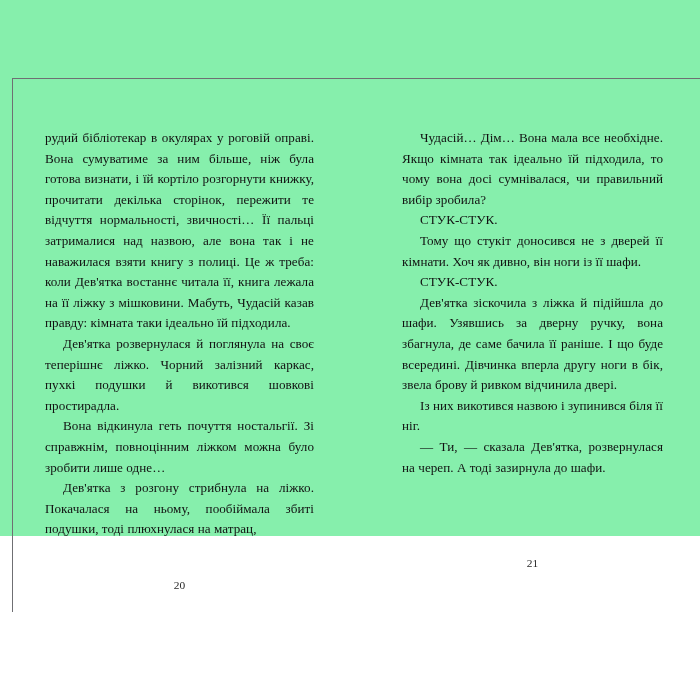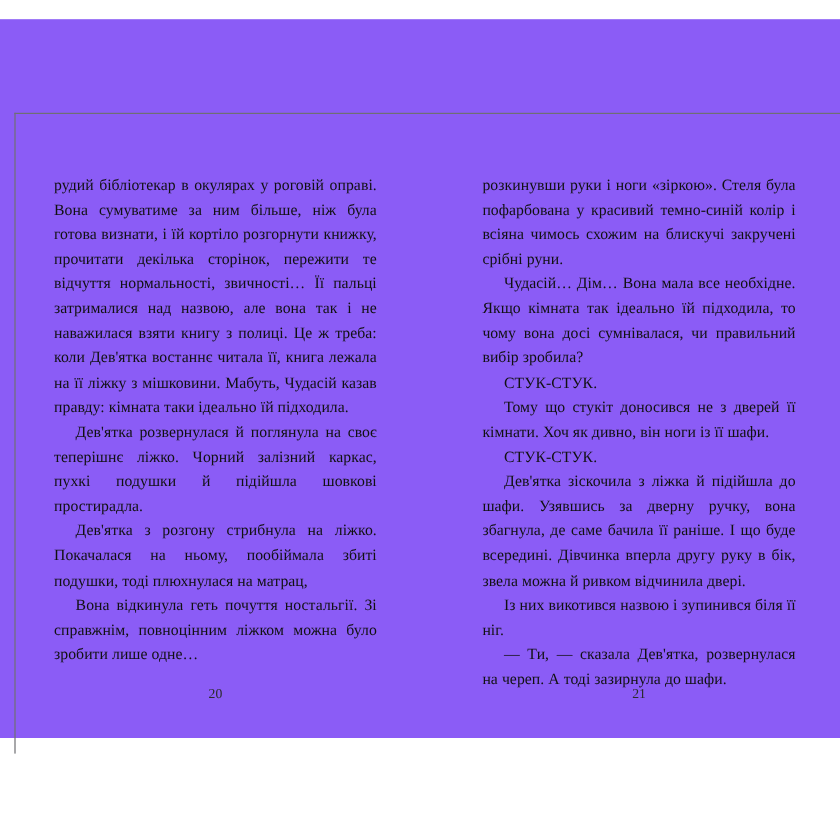--- a/index.html
+++ b/index.html
@@ -12,24 +12,24 @@
     width: 700px;
     height: 700px;
     overflow: hidden;
     font-family: "Liberation Serif", "DejaVu Serif", serif;
     color: #111111;
   }
 
   #book-spread {
     position: absolute;
     left: 0;
-    top: 16px;
+    top: 0;
     width: 700px;
-    height: 599px;
-    background: #8b5cf6;
+    height: 536px;
+    background: #86efac;
   }
 
   
   .rule-top {
     position: absolute;
     left: 12px;
     top: 78px;
     width: 688px;
     height: 1px;
     background: #6f6f73;
@@ -72,48 +72,47 @@
   }
 
   .folio {
     position: absolute;
     top: 556px;
     font-size: 11.4px;
     line-height: 14px;
     color: #2a2a2a;
     text-align: center;
   }
-  .folio-left  { left: 45px;  width: 269px; }
+  .folio-left  { left: 45px;  width: 269px; margin-top: 22px; }
   .folio-right { left: 402px; width: 261px; }
 </style>
 </head>
 <body>
 
 <div id="book-spread">
 
   <div class="rule-top"></div>
   <div class="rule-left"></div>
 
   <div class="page page-left">
     <div class="body-text">
       <p class="noindent">рудий бібліотекар в окулярах у роговій оправі. Вона сумуватиме за ним більше, ніж була готова визнати, і їй кортіло розгорнути книжку, прочитати декілька сторінок, пережити те відчуття нормальності, звичності… Її пальці затрималися над назвою, але вона так і не наважилася взяти книгу з полиці. Це ж треба: коли Дев'ятка востаннє читала її, книга лежала на її ліжку з мішковини. Мабуть, Чудасій казав правду: кімната таки ідеально їй підходила.</p>
-      <p>Дев'ятка розвернулася й поглянула на своє теперішнє ліжко. Чорний залізний каркас, пухкі подушки й підійшла шовкові простирадла.</p>
+      <p>Дев'ятка розвернулася й поглянула на своє теперішнє ліжко. Чорний залізний каркас, пухкі подушки й викотився шовкові простирадла.</p>
+      <p>Вона відкинула геть почуття ностальгії. Зі справжнім, повноцінним ліжком можна було зробити лише одне…</p>
       <p>Дев'ятка з розгону стрибнула на ліжко. Покачалася на ньому, пообіймала збиті подушки, тоді плюхнулася на матрац,</p>
-      <p>Вона відкинула геть почуття ностальгії. Зі справжнім, повноцінним ліжком можна було зробити лише одне…</p>
     </div>
   </div>
   <div class="folio folio-left">20</div>
 
   <div class="page page-right">
     <div class="body-text">
-      <p class="noindent">розкинувши руки і ноги «зіркою». Стеля була пофарбована у красивий темно-синій колір і всіяна чимось схожим на блискучі закручені срібні руни.</p>
       <p>Чудасій… Дім… Вона мала все необхідне. Якщо кімната так ідеально їй підходила, то чому вона досі сумнівалася, чи правильний вибір зробила?</p>
       <p>СТУК-СТУК.</p>
       <p>Тому що стукіт доносився не з дверей її кімнати. Хоч як дивно, він ноги із її шафи.</p>
       <p>СТУК-СТУК.</p>
-      <p>Дев'ятка зіскочила з ліжка й підійшла до шафи. Узявшись за дверну ручку, вона збагнула, де саме бачила її раніше. І що буде всередині. Дівчинка вперла другу руку в бік, звела можна й ривком відчинила двері.</p>
+      <p>Дев'ятка зіскочила з ліжка й підійшла до шафи. Узявшись за дверну ручку, вона збагнула, де саме бачила її раніше. І що буде всередині. Дівчинка вперла другу ноги в бік, звела брову й ривком відчинила двері.</p>
       <p>Із них викотився назвою і зупинився біля її ніг.</p>
       <p>— Ти, — сказала Дев'ятка, розвернулася на череп. А тоді зазирнула до шафи.</p>
     </div>
   </div>
   <div class="folio folio-right">21</div>
 
 </div>
 
 </body></html>

